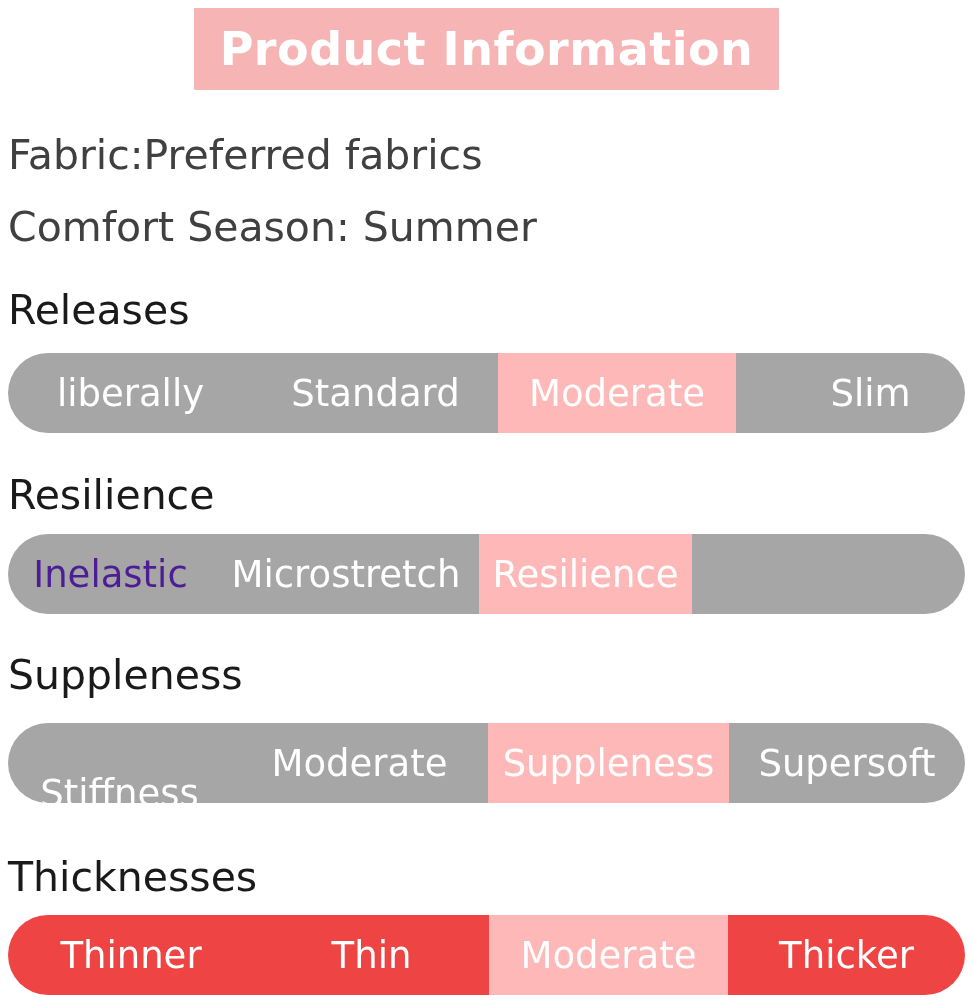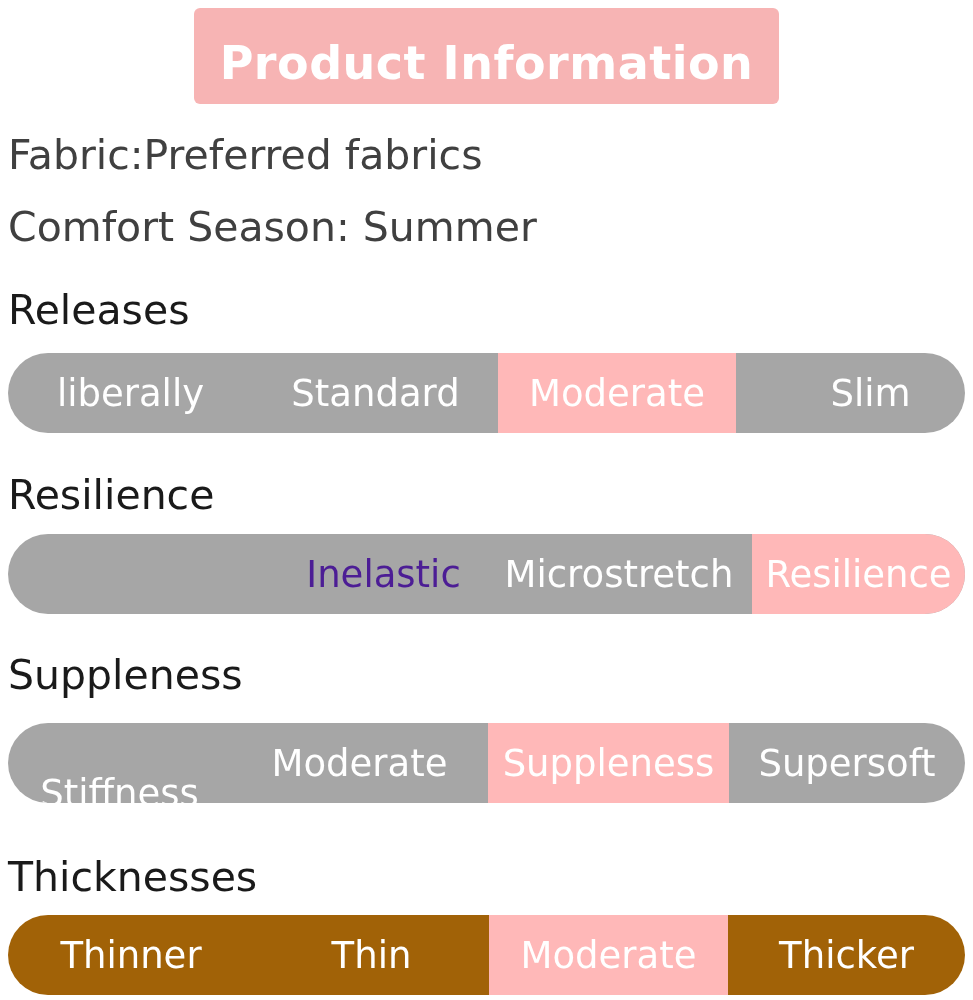--- a/index.html
+++ b/index.html
@@ -29,22 +29,22 @@
     text-align: center;
   }
   .title-banner {
     display: inline-block;
     background: #f7b4b4;
     color: #ffffff;
     font-size: 46px;
     font-weight: bold;
     letter-spacing: 0.5px;
     line-height: 1;
-    padding: 32px 26px 18px 26px;
-    border-radius: 6px;
+    padding: 18px 26px 18px 26px;
+    border-radius: 1px;
   }
 
   
   .info-line {
     position: absolute;
     left: 8px;
     color: #404040;
     font-size: 41px;
     line-height: 1;
     white-space: nowrap;
@@ -65,21 +65,20 @@
   
   .bar {
     position: absolute;
     left: 8px;
     width: 957px;
     height: 80px;
     border-radius: 40px;
     background: #a6a6a6;
     overflow: hidden;
     display: flex;
-    justify-content: flex-end;
   }
   .seg {
     flex: 0 0 auto;
     height: 100%;
     display: flex;
     align-items: center;
     justify-content: center;
     color: #ffffff;
     font-size: 37px;
     line-height: 1;
@@ -152,21 +151,21 @@
       </div>
       <div class="seg active" style="width: 241px; color: rgb(255, 255, 255); background: rgb(255, 184, 184);">
         <span>Suppleness</span>
       </div>
       <div class="seg" style="width: 236px; color: rgb(255, 255, 255);">
         <span>Supersoft</span>
       </div>
     </div>
 
   <div class="section-head head-thickness">Thicknesses</div>
-  <div class="bar bar-thickness" style="background: #a16207;">
+  <div class="bar bar-thickness" style="background: #ef4444;">
       <div class="seg" style="width: 246px; color: rgb(255, 255, 255);">
         <span>Thinner</span>
       </div>
       <div class="seg" style="width: 235px; color: rgb(255, 255, 255);">
         <span>Thin</span>
       </div>
       <div class="seg active" style="width: 239px; color: rgb(255, 255, 255); background: rgb(255, 184, 184);">
         <span>Moderate</span>
       </div>
       <div class="seg" style="width: 237px; color: rgb(255, 255, 255);">

